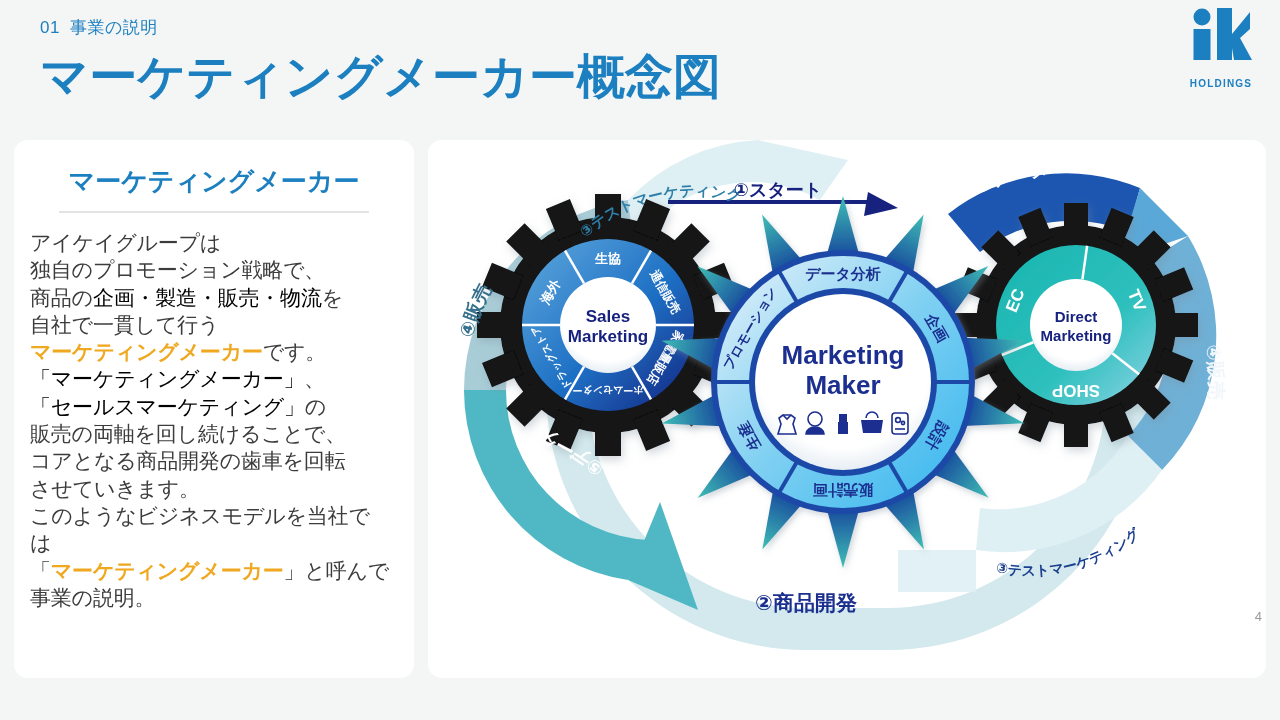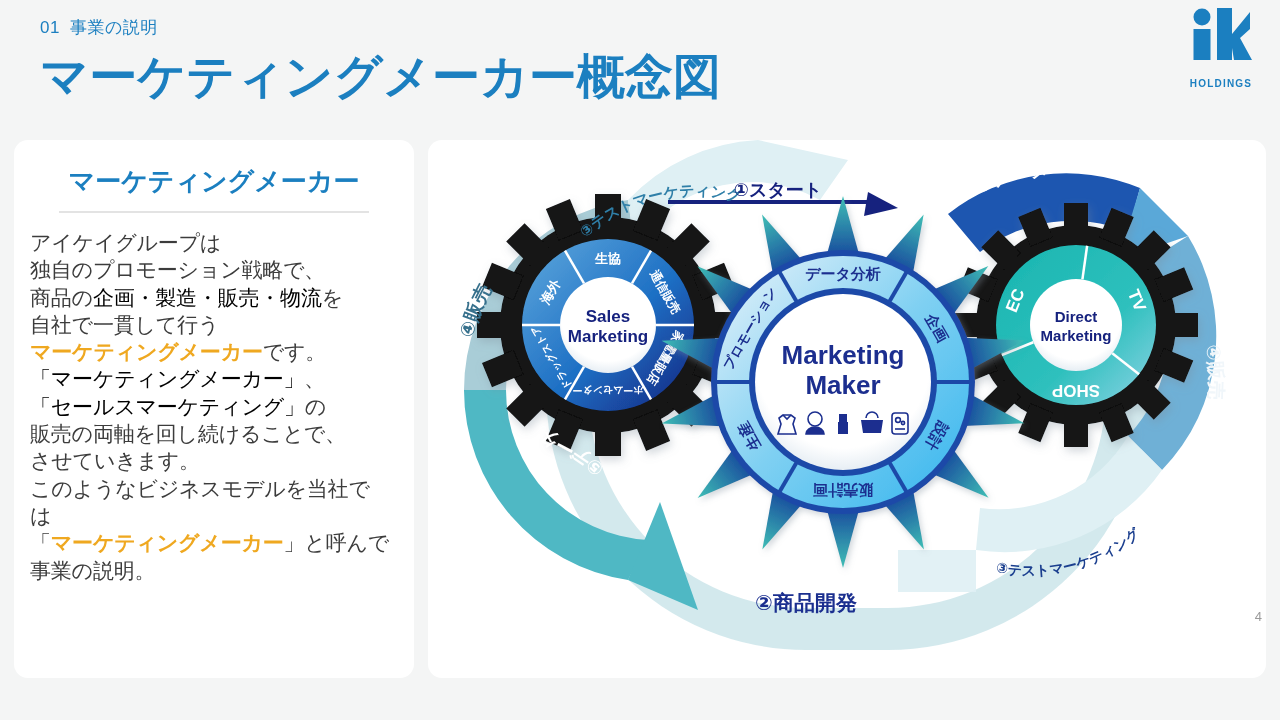--- a/index.html
+++ b/index.html
@@ -92,20 +92,21 @@
     <div class="rule"></div>
     <div class="body-text" id="bodyText">
         <div><span>アイケイグループは</span></div>
         <div><span>独自のプロモーション戦略で、</span></div>
         <div><span>商品の</span><span class="bl">企画・製造・販売・物流</span><span>を</span></div>
         <div><span>自社で一貫して行う</span></div>
         <div><span class="or">マーケティングメーカー</span><span>です。</span></div>
         <div><span class="bl">「マーケティングメーカー」</span><span>、</span></div>
         <div><span class="bl">「セールスマーケティング」</span><span>の</span></div>
         <div><span>販売の両軸を回し続けることで、</span></div>
+        <div><span>コアとなる商品開発の歯車を回転</span></div>
         <div><span>させていきます。</span></div>
         <div><span>このようなビジネスモデルを当社では</span></div>
         <div><span>「</span><span class="or">マーケティングメーカー</span><span>」と呼んで</span></div>
         <div><span>事業の説明。</span></div>
       </div>
   </div>
 
   <div class="right-card">
     <svg class="diagram" viewBox="0 0 838 538">
       <defs>

